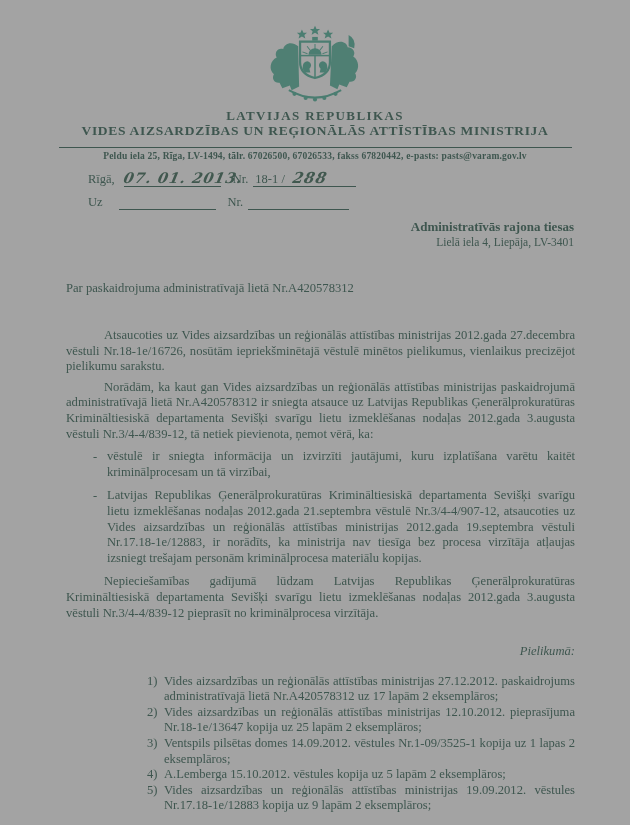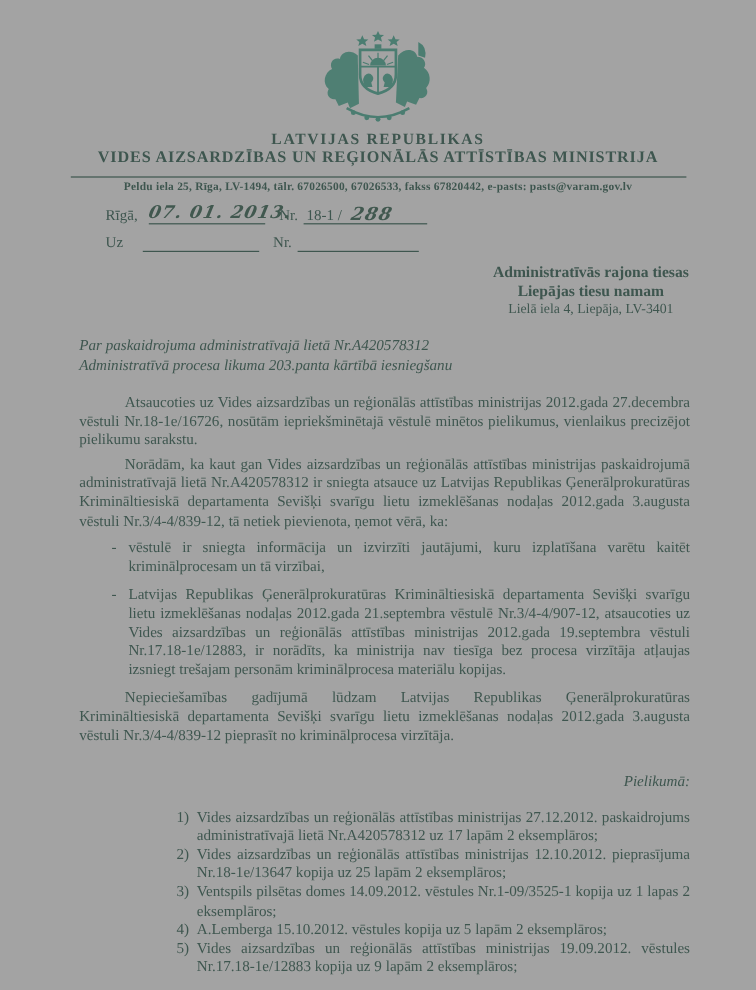--- a/index.html
+++ b/index.html
@@ -37,25 +37,25 @@
   .f-uz { width:97px; margin-left:16px; }
   .f-nr2 { width:101px; margin-left:5px; }
   .gap-nr { display:inline-block; margin-left:12px; }
   .hand {
     display:inline-block; font-family:"DejaVu Serif", serif; font-style:italic; font-weight:bold;
     font-size:14.5px; letter-spacing:1px; transform:skewX(-12deg); color:#41584ف;
     color:#41584f;
   }
   .hand-288 { margin-left:8px; font-size:15px; }
   
-  .recipient { position:absolute; top:219px; right:56px; text-align:center; line-height:16px; }
+  .recipient { position:absolute; top:219px; right:56px; text-align:right; line-height:16px; }
   .recipient .r-bold { font-size:13px; font-weight:bold; }
   .recipient .r-addr { font-size:11.5px; line-height:14px; }
   
-  .subject { position:absolute; top:281px; left:66px; font-style:italic; font-size:12.6px; line-height:15.5px; }
+  .subject { position:absolute; top:281px; left:66px; font-size:12.6px; line-height:15.5px; }
   
   .body-flow { position:absolute; top:328px; left:66px; width:509px; font-size:12.6px; line-height:15.6px; }
   .para { margin:0 0 5px 0; text-indent:38px; text-align:justify; }
   .bullets { margin:7px 0 0 27px; }
   .bullet { display:flex; margin-bottom:8px; }
   .bullet .dash { width:14px; flex:0 0 14px; }
   .bullet .btxt { flex:1; text-align:justify; }
   .para3 { margin-top:6px;font-family:Liberation Serif, serif; }
   .attach-head { margin:23px 0 14px 0; font-style:italic;text-align:right; }
   .alist { margin-left:81px; }
@@ -116,27 +116,25 @@
   <div class="refrow row-date">
     <span class="lbl">Rīgā,</span><span class="ufield f-date"><span class="hand">07. 01. 2013.</span></span><span class="lbl gap-nr">Nr.</span><span class="ufield f-nr1"><span>18-1 /</span><span class="hand hand-288">288</span></span>
   </div>
 
   <div class="refrow row-uz">
     <span class="lbl">Uz</span><span class="ufield f-uz"></span><span class="lbl gap-nr">Nr.</span><span class="ufield f-nr2"></span>
   </div>
 
   <div class="recipient">
     <div class="r-bold">Administratīvās rajona tiesas</div>
-    <div class="r-bold">Liepājas tiesu namam</div>
     <div class="r-addr">Lielā iela 4, Liepāja, LV-3401</div>
   </div>
 
   <div class="subject">
     <div>Par paskaidrojuma administratīvajā lietā Nr.A420578312</div>
-    <div>Administratīvā procesa likuma 203.panta kārtībā iesniegšanu</div>
   </div>
 
   <div class="body-flow">
     <p class="para">Atsaucoties uz Vides aizsardzības un reģionālās attīstības ministrijas 2012.gada 27.decembra vēstuli Nr.18-1e/16726, nosūtām iepriekšminētajā vēstulē minētos pielikumus, vienlaikus precizējot pielikumu sarakstu.</p>
     <p class="para">Norādām, ka kaut gan Vides aizsardzības un reģionālās attīstības ministrijas paskaidrojumā administratīvajā lietā Nr.A420578312 ir sniegta atsauce uz Latvijas Republikas Ģenerālprokuratūras Krimināltiesiskā departamenta Sevišķi svarīgu lietu izmeklēšanas nodaļas 2012.gada 3.augusta vēstuli Nr.3/4-4/839-12, tā netiek pievienota, ņemot vērā, ka:</p>
 
     <div class="bullets">
 
         <div class="bullet">
           <span class="dash">-</span>

